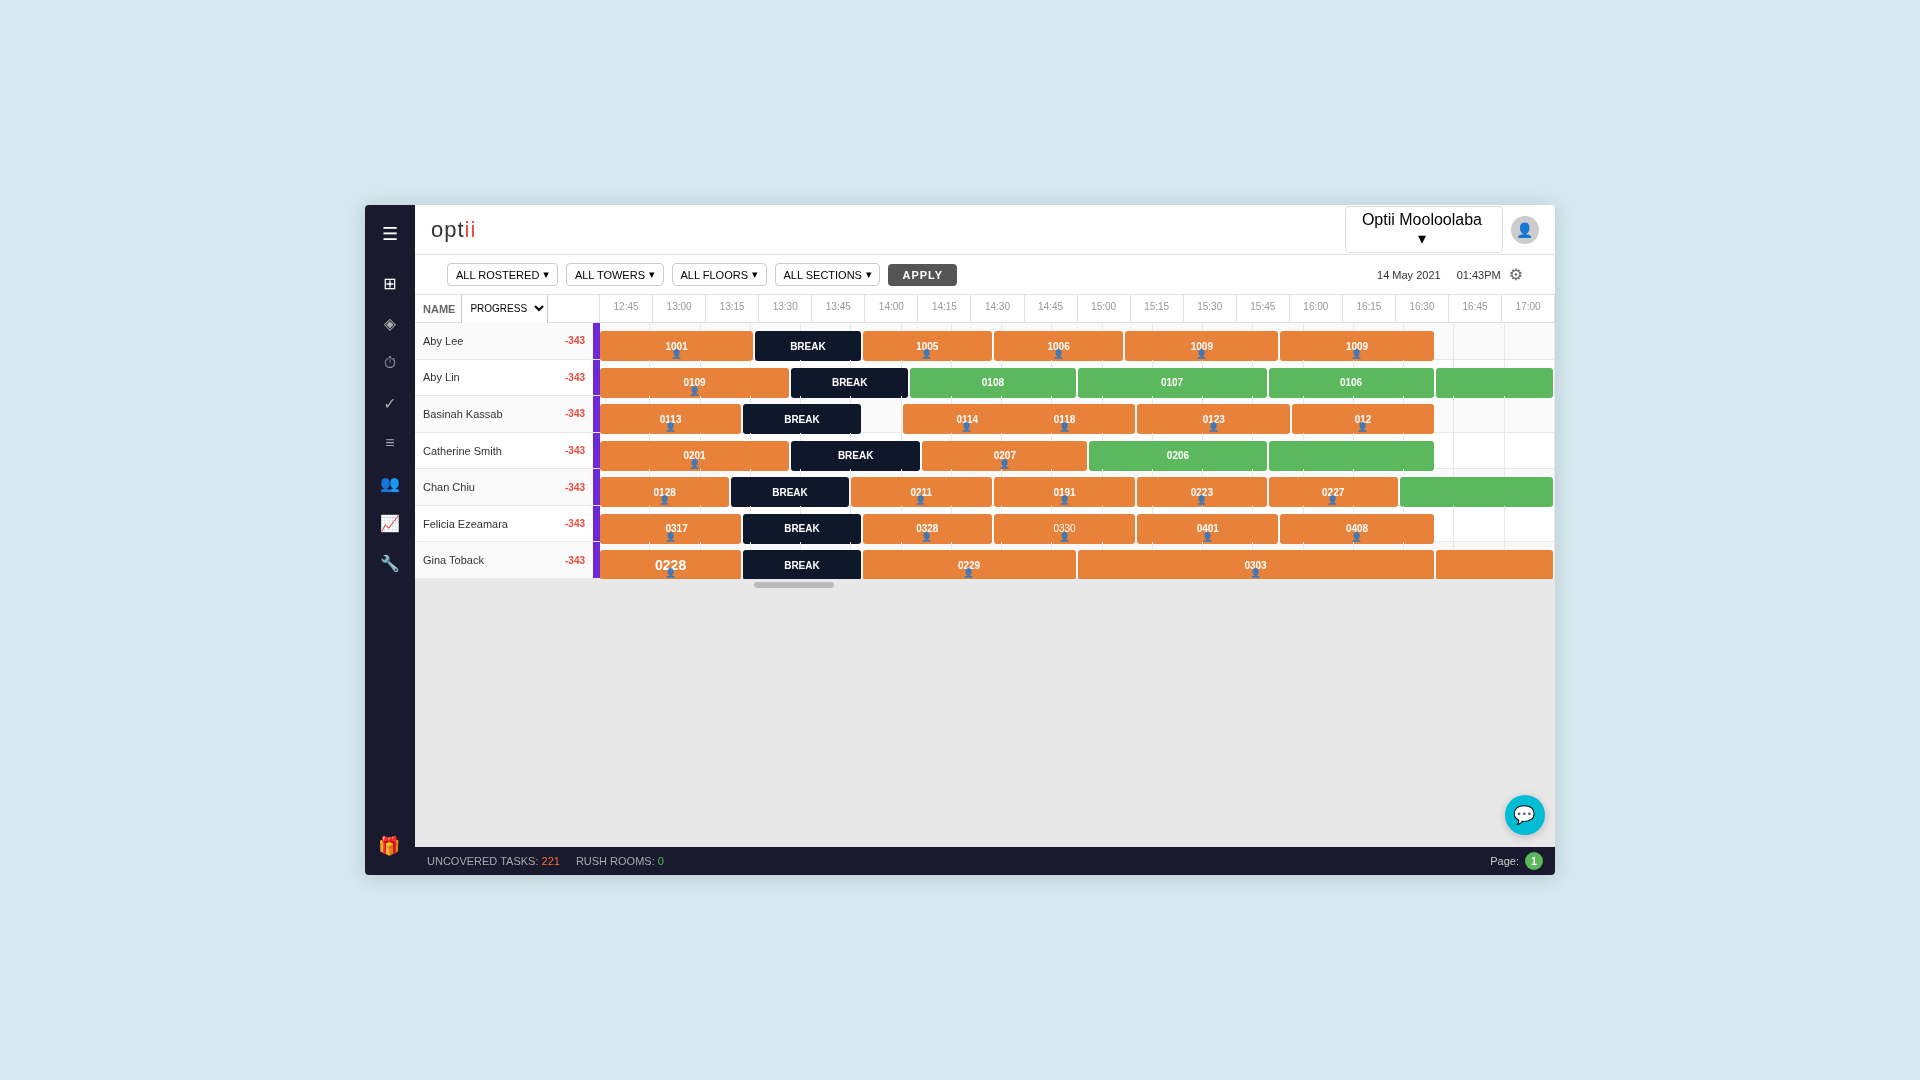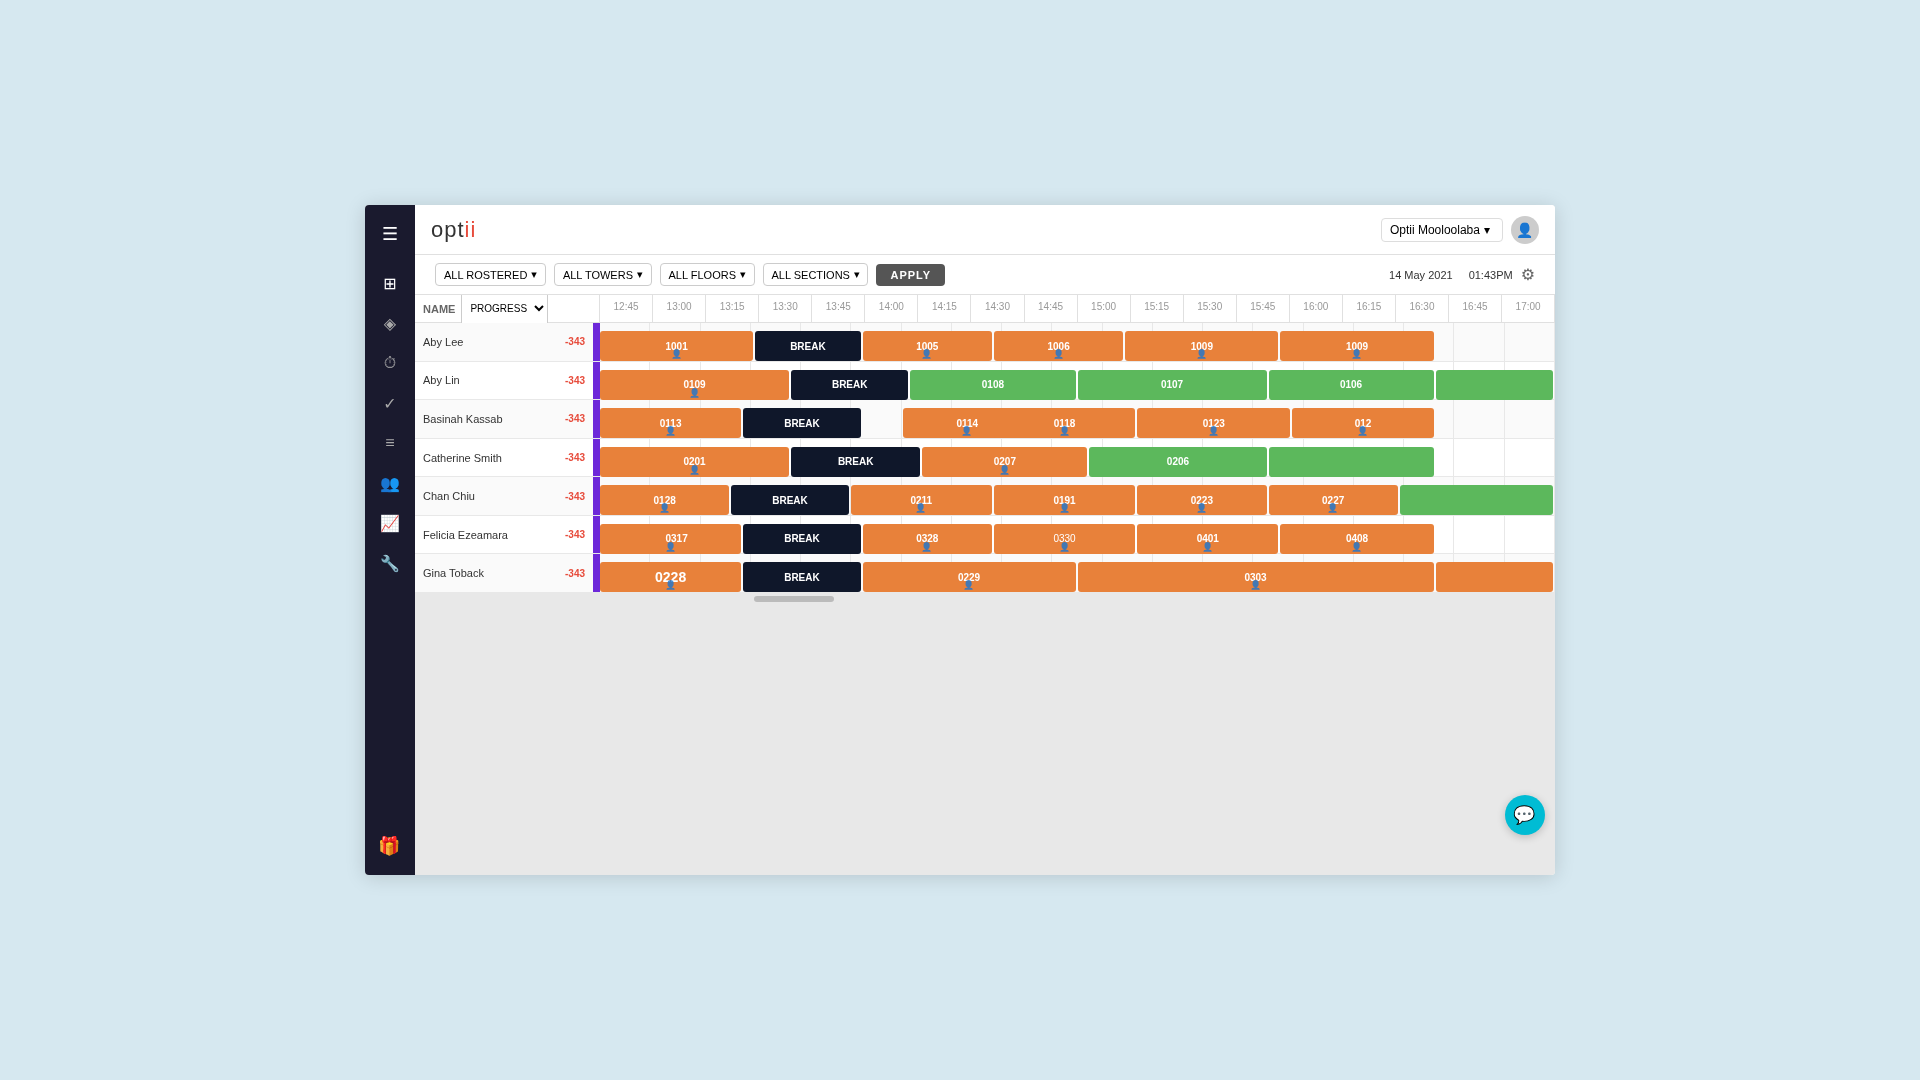--- a/index.html
+++ b/index.html
@@ -99,42 +99,43 @@
     .header-right {
       display: flex;
       align-items: center;
       gap: 8px;
     }
     .venue-selector {
       display: flex;
       align-items: center;
       border: 1px solid #ddd;
       border-radius: 4px;
-      padding: 4px 8px;
-      font-size: 12px;
+      padding: 4px 16px;
+      font-size: 16px;
       cursor: pointer;
       background: #fff;
+      flex-direction: column;
     }
     .venue-selector span { margin-right: 4px; }
     .user-avatar {
       width: 28px;
       height: 28px;
       border-radius: 50%;
       background: #ccc;
       display: flex;
       align-items: center;
       justify-content: center;
       font-size: 14px;
       color: #666;
     }
 
     
     .filters-bar {
       background: #fff;
-      padding: 8px 20px;
+      padding: 8px 32px;
       display: flex;
       align-items: center;
       gap: 8px;
       border-bottom: 1px solid #e0e0e0;
       justify-content: space-between;
     }
     .filters-left {
       display: flex;
       align-items: center;
       gap: 8px;
@@ -699,17 +700,31 @@
             </div>
           </div>
 
         <div class="scroll-area">
           <div class="scroll-thumb"></div>
         </div>
 
         <div class="empty-lower"></div>
       </div>
 
+      <div class="footer-bar">
+        <span class="footer-text">
+          <span>UNCOVERED TASKS:</span>
+          <span class="footer-count">221</span>
+        </span>
+        <span class="footer-text">
+          <span>RUSH ROOMS:</span>
+          <span class="footer-count-green">0</span>
+        </span>
+        <div class="footer-right">
+          <span>Page:</span>
+          <div class="page-dot">1</div>
+        </div>
+      </div>
     </div>
 
     <div class="chat-btn">💬</div>
   </div>
 </div>
 
 </body></html>

